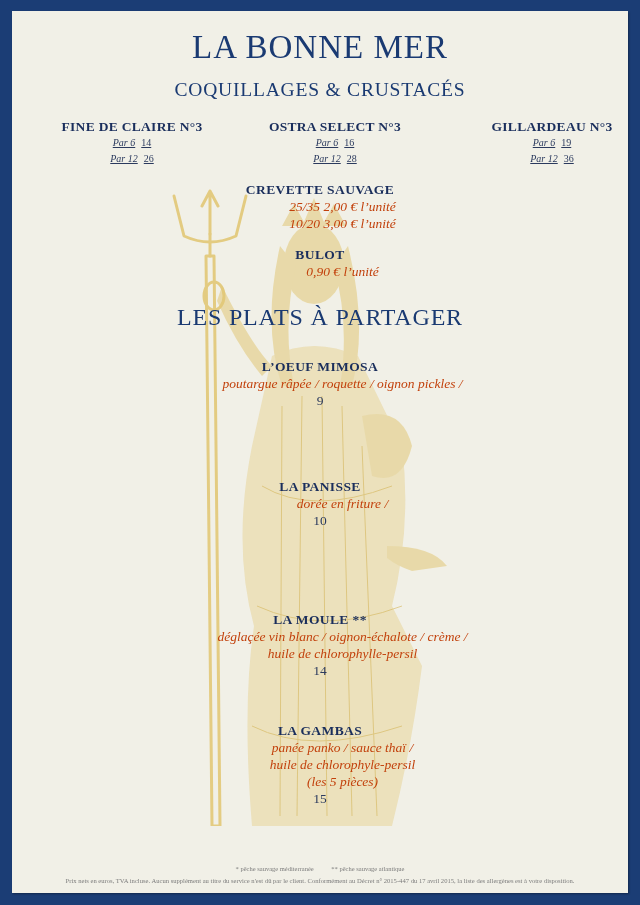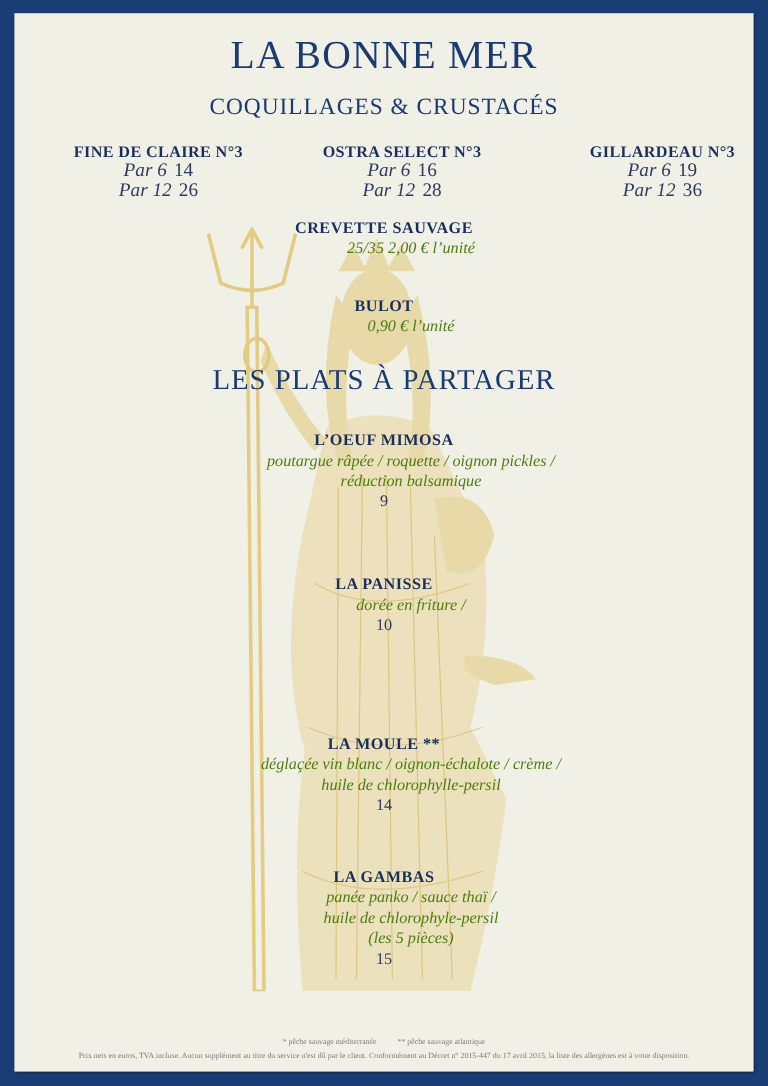--- a/index.html
+++ b/index.html
@@ -10,24 +10,24 @@
   .panel {
     position:absolute; left:12px; top:11px; width:616px; height:882px;
     background:#f1f0e7; box-shadow:1px 1px 2px rgba(0,0,0,0.35);
   }
   .illustration { position:absolute; left:150px; top:175px; width:300px; height:640px; pointer-events:none; }
   .abs { position:absolute; left:0; width:616px; text-align:center; }
   .title { top:18px; font-size:33px; letter-spacing:1px; font-weight:normal; color:#1a3a72; }
   .subtitle { top:68px; font-size:19.5px; letter-spacing:0.8px; color:#1a3a72; }
   .oyster { position:absolute; width:200px; text-align:center; top:108px;padding-left:20px; }
   .oyster .name { font-size:13.5px; font-weight:bold; color:#1a2e5c; letter-spacing:0.3px; }
-  .oyster .row { font-size:16px; line-height:16px; color:#2b3a5e; }
+  .oyster .row { font-size:10px; line-height:16px; color:#2b3a5e;text-decoration:underline; }
   .oyster .row i { font-style:italic; margin-right:6px; }
   .item-name { font-size:13.5px; font-weight:bold; letter-spacing:0.4px; color:#1a2e5c; }
-  .item-desc { font-size:13.5px; font-style:italic; color:#4d7c0f; line-height:17px;margin-left:45px; }
+  .item-desc { font-size:13.5px; font-style:italic; color:#c2410c; line-height:17px;margin-left:45px; }
   .item-price { font-size:13.5px; color:#2b3a5e; line-height:17px; }
   .section { font-size:24px; letter-spacing:0.8px; color:#1a3a72; }
   .foot1 { top:854px; font-size:6.5px; color:#7c7c7c; }
   .foot1 span { margin:0 8px; }
   .foot2 { top:866px; font-size:6.6px; color:#7c7c7c; }
 </style>
 </head>
 <body>
 
 <div class="panel">
@@ -77,33 +77,33 @@
   </div>
   <div class="oyster" style="left:420px;">
     <div class="name">GILLARDEAU N°3</div>
     <div class="row"><i>Par 6</i><span>19</span></div>
     <div class="row"><i>Par 12</i><span>36</span></div>
   </div>
 
   <div class="abs" style="top:171px;">
     <div class="item-name">CREVETTE SAUVAGE</div>
     <div class="item-desc">25/35 2,00 € l’unité</div>
+    <div class="item-desc">10/20 3,00 € l’unité</div>
   </div>
 
   <div class="abs" style="top:236px;">
     <div class="item-name">BULOT</div>
     <div class="item-desc">0,90 € l’unité</div>
   </div>
 
   <div class="abs section" style="top:293px;">LES PLATS À PARTAGER</div>
 
   <div class="abs" style="top:348px;">
     <div class="item-name">L’OEUF MIMOSA</div>
     <div class="item-desc">poutargue râpée / roquette / oignon pickles /</div>
-    <div class="item-desc">réduction balsamique</div>
     <div class="item-price">9</div>
   </div>
 
   <div class="abs" style="top:468px;">
     <div class="item-name">LA PANISSE</div>
     <div class="item-desc">dorée en friture /</div>
     <div class="item-price">10</div>
   </div>
 
   <div class="abs" style="top:601px;">

